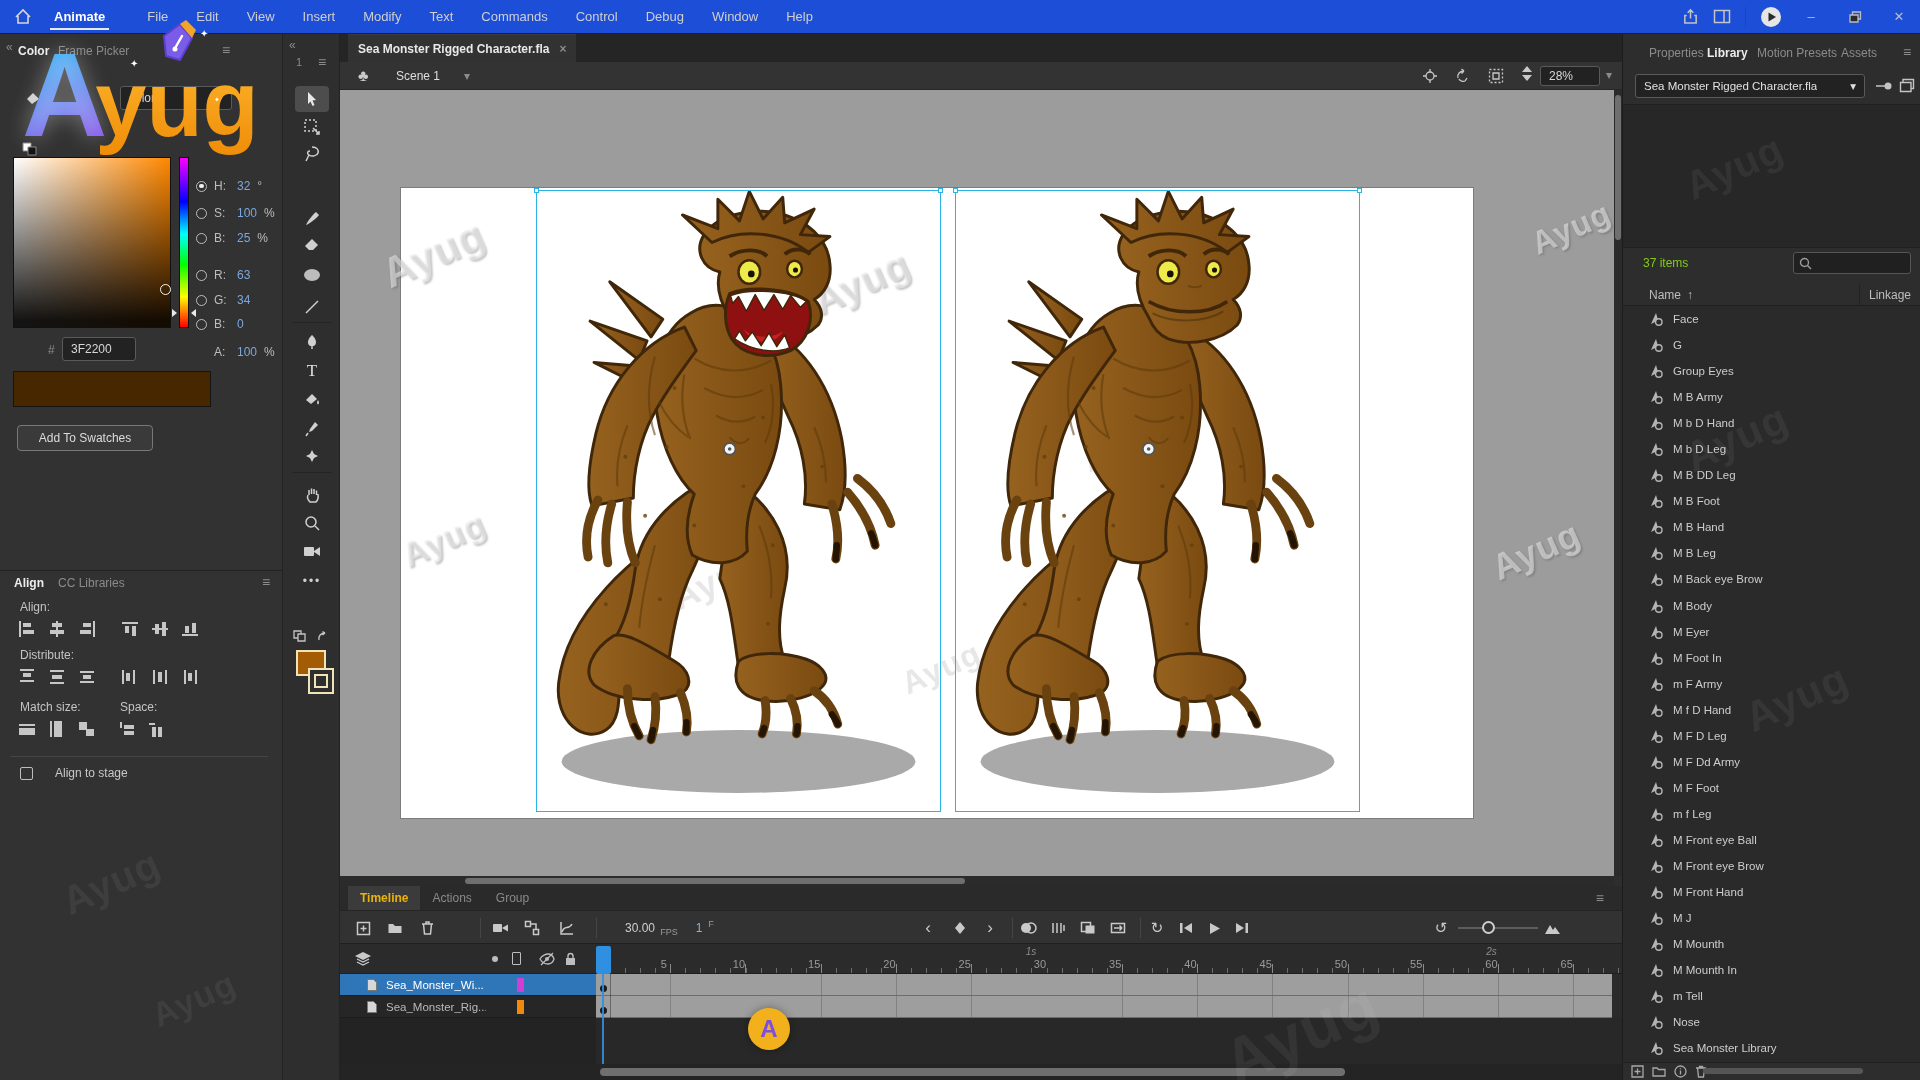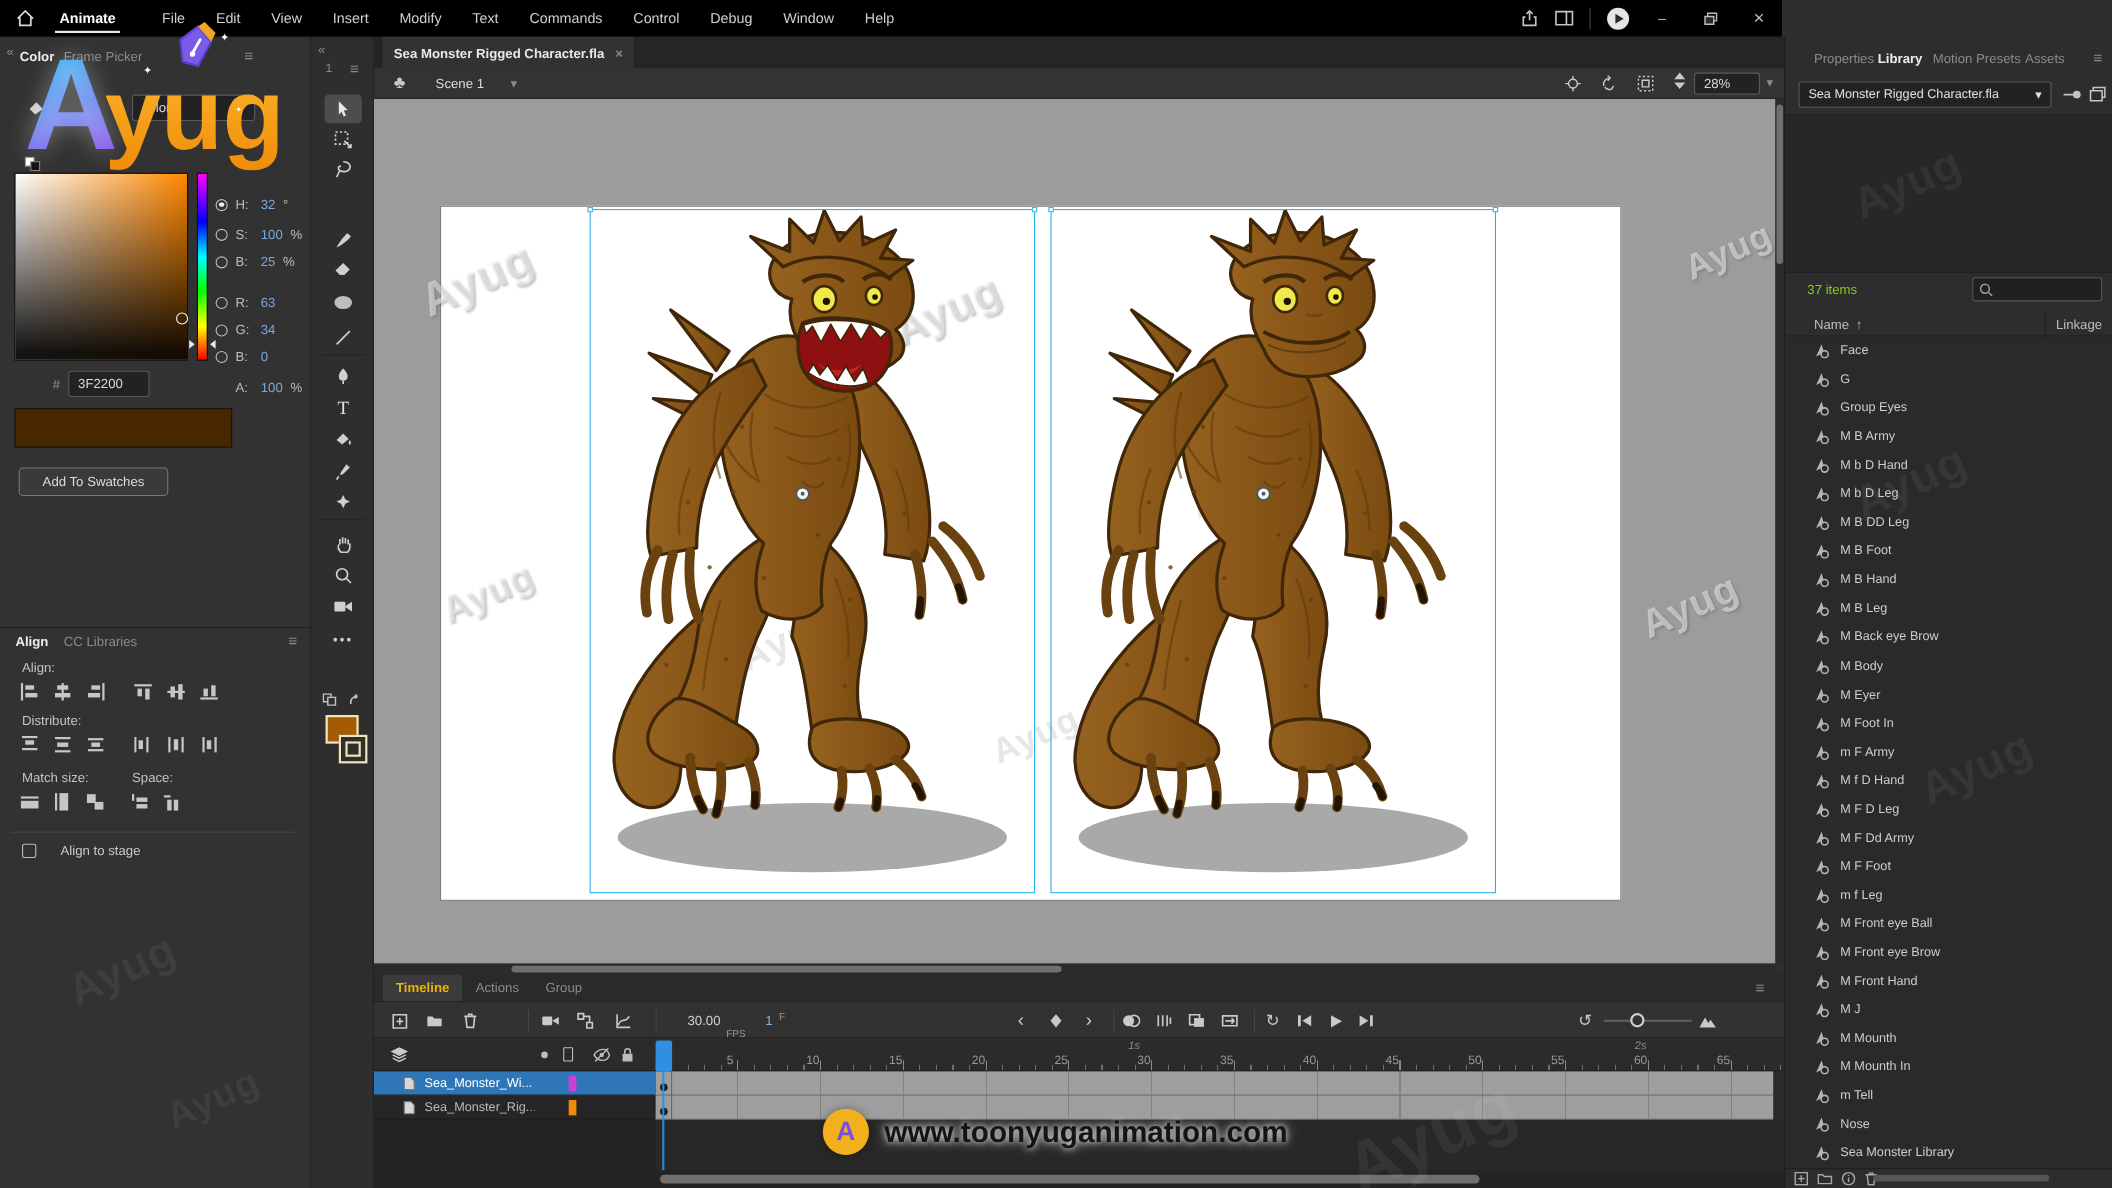--- a/index.html
+++ b/index.html
@@ -9,21 +9,21 @@
        background:#2e2e2e;}
   .abs{position:absolute;}
   .row{display:flex;align-items:center;}
   .dim{color:#8b8b8b;}
   .white{color:#ececec;}
   .blueval{color:#7ba7dc;}
   svg.ic{display:block;}
   .ic line,.ic path,.ic rect,.ic circle,.ic ellipse,.ic polyline{vector-effect:non-scaling-stroke;}
 
   
-  #titlebar{left:0;top:0;width:1620px;height:34px;background:#000000;border-bottom:1px solid #1e1e1e;display:flex;align-items:center;}
+  #titlebar{left:0;top:0;width:1920px;height:34px;background:#1d4ed8;border-bottom:1px solid #1e1e1e;display:flex;align-items:center;}
   #menu-items{display:flex;align-items:center;height:100%;margin-left:8px;}
   .menu-item{padding:0 14px;height:100%;display:flex;align-items:center;color:#cfcfcf;font-size:13px;position:relative;cursor:default;}
   .menu-item.first{margin-right:14px;font-weight:bold;color:#fff;}
   .menu-item.first::after{content:"";position:absolute;left:10px;right:10px;bottom:3px;height:2px;background:#e8e8e8;}
   #titlebar-right{margin-left:auto;display:flex;align-items:center;gap:14px;padding-right:6px;height:100%;}
   .winbtn{width:30px;height:100%;display:flex;align-items:center;justify-content:center;color:#bdbdbd;font-size:13px;}
   .tb-sep{width:1px;height:20px;background:#454545;}
 
   
   #left-panel{left:0;top:34px;width:283px;height:1046px;background:#323232;border-right:1px solid #232323;}
@@ -729,21 +729,21 @@
       <span class="tlc" style="left:216px;width:22px">
         <svg class="ic" width="16" height="16" viewBox="0 0 16 16">
             <path d="M2,2 V14 H14"></path>
             <path d="M3,12 C6,4 9,11 13,4"></path>
           </svg>
       </span>
       <span class="tl-sep" style="left:256px"></span>
       <span class="tlc" style="left:278px;width:44px;color:#cfcfcf">
           <span>30.00</span>
         </span>
-      <span class="tlc" style="left:316px;width:26px;font-size:9px;color:#9a9a9a;align-items:flex-end;padding-top:8px">
+      <span class="tlc" style="left:316px;width:26px;font-size:9px;color:#9a9a9a;align-items:center;padding-top:8px">
           <span>FPS</span>
         </span>
       <span class="tlc" style="left:352px;width:14px;color:#7db4e8">
           <span>1</span>
         </span>
       <span class="tlc" style="left:364px;width:14px;font-size:9px;color:#9a9a9a;align-items:flex-start;padding-top:8px">
           <span>F</span>
         </span>
 
       <span class="tlc" style="left:578px;width:20px;font-size:17px">‹</span>
@@ -1182,19 +1182,18 @@
     <path d="M14,20 L30,8 L42,22 L30,44 L16,40 Z" fill="#7b5ce8" stroke="#5a3fd0" stroke-width="2" stroke-linejoin="round"></path>
     <path d="M30,8 L42,22 L46,14 L36,4 Z" fill="#f2a529"></path>
     <path d="M24,34 L32,20" stroke="#ffffff" stroke-width="2.5" stroke-linecap="round"></path>
     <circle cx="25" cy="33" r="2.5" fill="#fff"></circle>
   </svg>
 
   <div id="banner" class="abs">
     <div id="banner-circle">
         <span>A</span>
       </div>
-    <span id="banner-text">www.toonyuganimation.com</span>
   </div>
 
   <span class="wm ondark abs" style="left:60px;top:860px;font-size:40px;z-index:5">Ayug</span>
   <span class="wm ondark abs" style="left:150px;top:980px;font-size:34px;z-index:5">Ayug</span>
 
 </div>
 
 </body></html>

